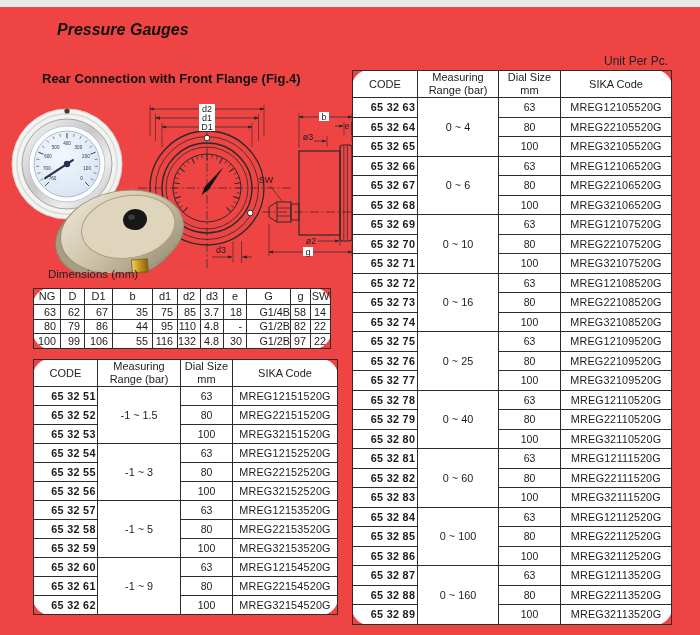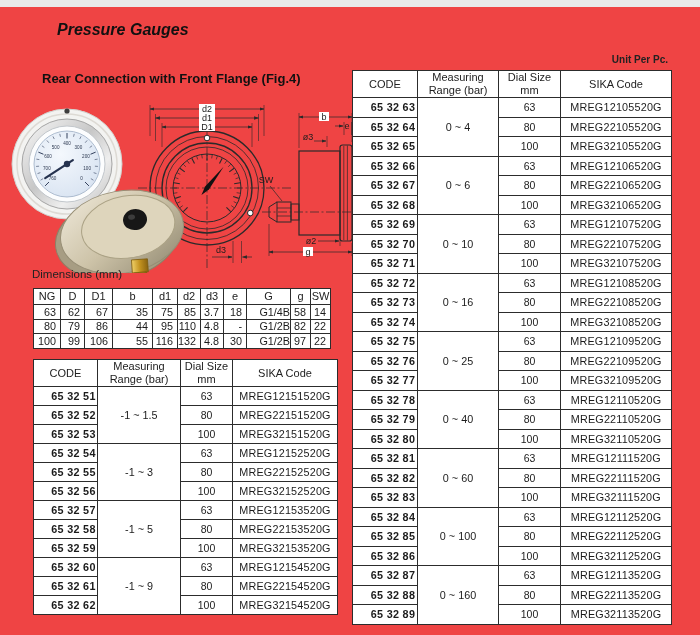--- a/index.html
+++ b/index.html
@@ -3,24 +3,24 @@
 <meta charset="utf-8">
 <style>
   html,body{margin:0;padding:0;background:#e9e9e9;}
   .page{
     position:relative;width:700px;height:635px;margin:7px auto;
     background:#ef4444;overflow:hidden;
     font-family:"Liberation Sans","DejaVu Sans",sans-serif;color:#1b1b1b;
   }
   .title{position:absolute;left:57px;top:12px;font-size:16px;font-weight:bold;font-style:italic;line-height:21px;color:#111;}
   .subtitle{position:absolute;left:42px;top:64px;font-size:13px;font-weight:bold;color:#111;}
-  .unit-note{position:absolute;right:32px;top:47px;font-size:10px;color:#222;font-weight:bold;}
-  .dims-label{position:absolute;left:32px;top:261px;font-size:11.5px;color:#222;}
-
-  table{border-collapse:collapse;position:absolute;table-layout:fixed;background:#fff;}
+  .unit-note{position:absolute;right:32px;top:47px;font-size:12px;color:#222;}
+  .dims-label{position:absolute;left:48px;top:261px;font-size:11.5px;color:#222;}
+
+  table{border-collapse:collapse;position:absolute;table-layout:fixed;background:#fff;border-radius:17px;}
   th,td{border:1px solid #2c2c2c;padding:0;font-size:10.5px;text-align:center;vertical-align:middle;overflow:hidden;white-space:nowrap;}
   table{border:1.5px solid #222;}
   th{font-weight:normal;line-height:13px;color:#222;}
 
   
   #dims-table{left:33px;top:281px;width:297px;}
   #dims-table th{height:15px;font-size:11px;}
   #dims-table td{height:13.5px;text-align:right;padding-right:4px;font-size:10.8px;}
   #dims-table td.ctr{padding-right:0;}
 

